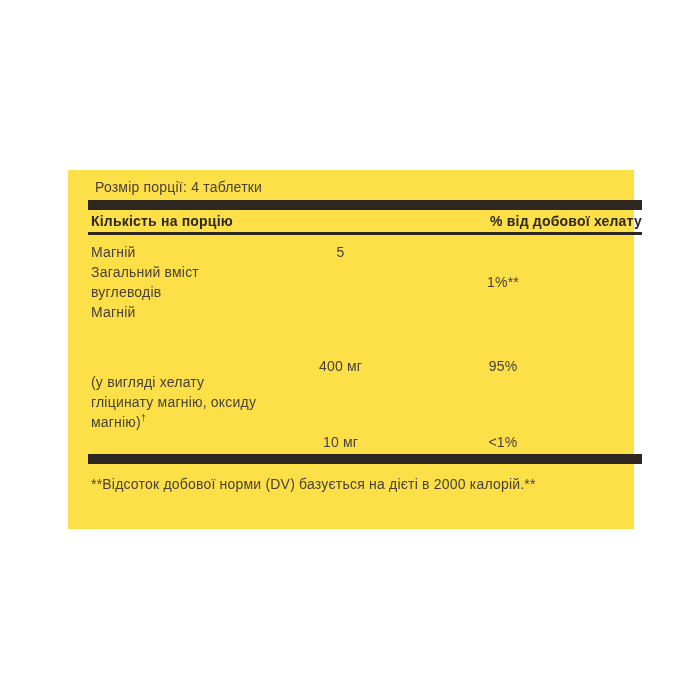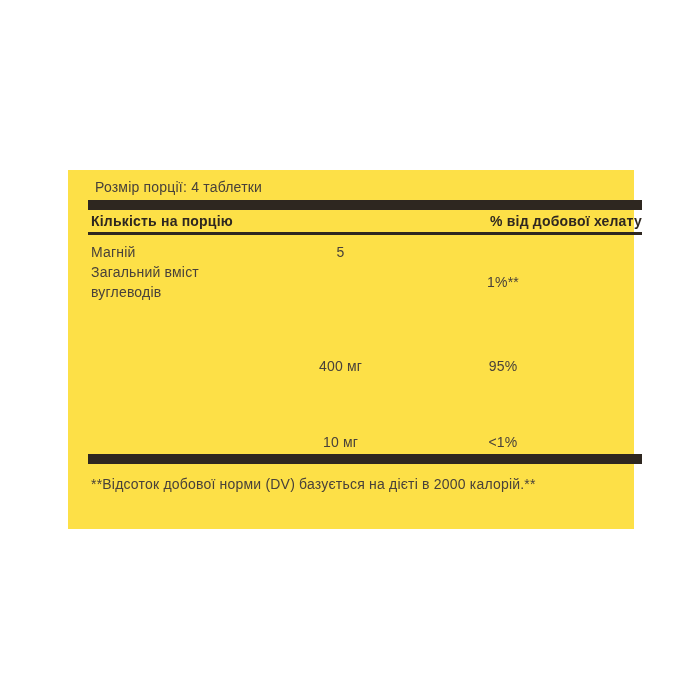--- a/index.html
+++ b/index.html
@@ -76,20 +76,27 @@
 
     <div class="row row-two">
       <span class="label">
         <span>Загальний вміст</span><br>
         <span>вуглеводів</span>
       </span>
       <span class="dv">1%**</span>
     </div>
 
     <div class="row row-complex">
+      <span class="label">
+        <span>Магній</span>
+        <span class="spacer" style="display:block;"></span>
+        <span>(у вигляді хелату</span><br>
+        <span>гліцинату магнію, оксиду</span><br>
+        <span><span>магнію)</span><sup class="sp">†</sup></span>
+      </span>
       <span class="amount">400 мг</span>
       <span class="dv">95%</span>
     </div>
 
     <div class="row row-single">
       <span class="amount">10 мг</span>
       <span class="dv">&lt;1%</span>
     </div>
 
   </div>

